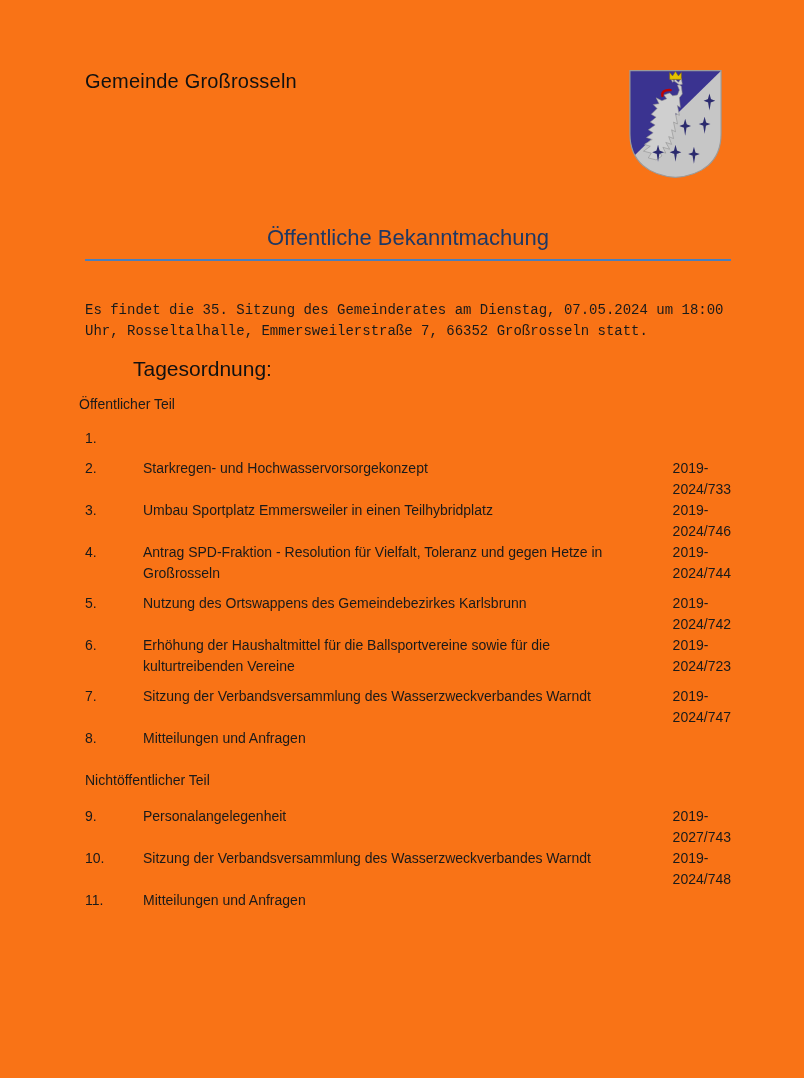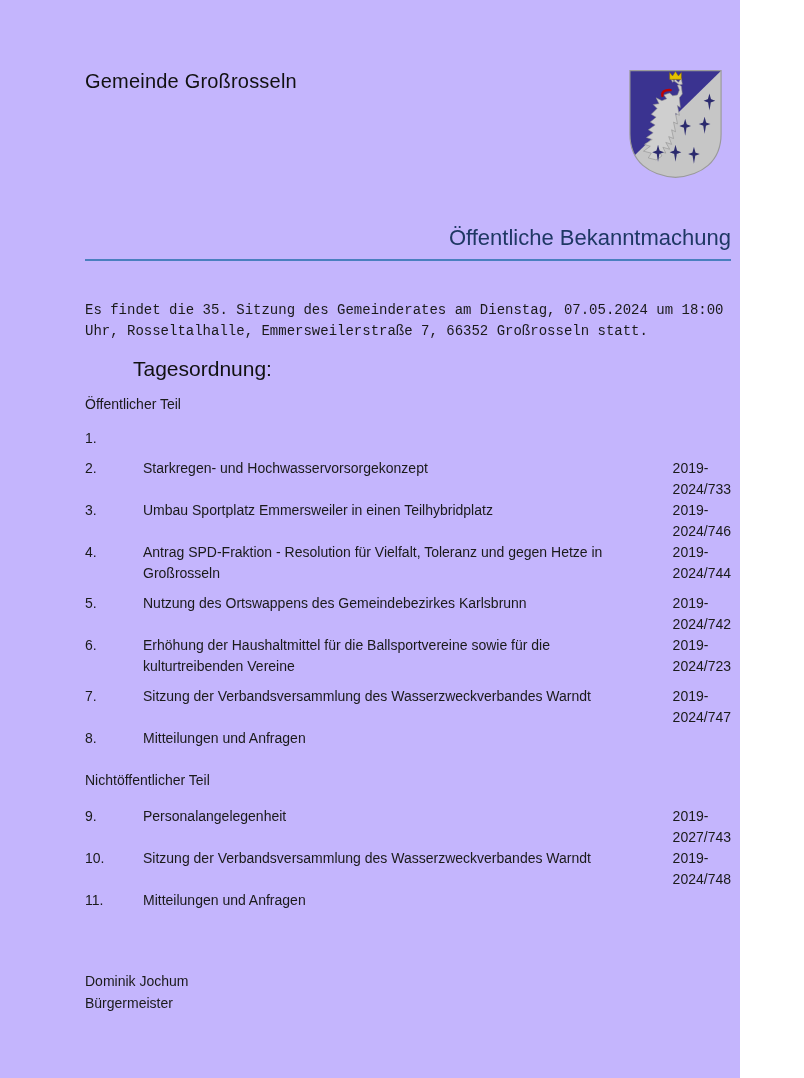--- a/index.html
+++ b/index.html
@@ -4,41 +4,41 @@
 <style>
   * { margin: 0; padding: 0; box-sizing: border-box; }
   html, body { background: #ffffff; }
   body {
     font-family: "Liberation Sans", sans-serif;
     color: #1a1a1a;
     width: 804px;
   }
   .page {
     position: relative;
-    width: 740px;
+    width: 804px;
     height: 1078px;
-    background: #c4b5fd;
+    background: #f97316;
     overflow: hidden;
   }
   .abs { position: absolute; }
 
   .brand {
     left: 85px; top: 70px;
     font-size: 20px;
     font-weight: 400;
     color: #111111;
     letter-spacing: 0.2px;
   }
 
   .crest { left: 627px; top: 67px; width: 97px; height: 114px; }
   .crest svg { width: 100%; height: 100%; display: block; }
 
   .title-wrap {
     left: 85px; top: 222px; width: 646px;
-    text-align: right;
+    text-align: center;
     padding-bottom: 5px;
     border-bottom: 2px solid #4a7fbe;
   }
   .doc-title {
     font-size: 22px;
     font-weight: 400;
     line-height: 32px;
     color: #1f3864;
   }
 
@@ -48,21 +48,21 @@
   }
 
   .agenda-heading {
     left: 85px; top: 357px;
     font-size: 21px; font-weight: 400; color: #111111; margin-left: 48px;
   }
 
   .section-label {
     font-size: 14px; line-height: 21px;
   }
-  .label-public    { left: 85px; top: 394px; }
+  .label-public    { left: 79px; top: 394px; }
   .label-nonpublic { left: 85px; top: 770px; }
 
   .list { left: 85px; width: 646px; font-size: 14px; line-height: 21px; }
   .list-public    { top: 428px; }
   .list-nonpublic { top: 806px; }
 
   .row { display: flex; align-items: flex-start; margin-bottom: 9px; }
   .row.tight { margin-bottom: 0; }
   .num { flex: 0 0 58px; }
   .txt { flex: 1 1 auto; padding-right: 10px; }
@@ -221,18 +221,14 @@
       <span class="num">11.</span>
       <span class="txt">Mitteilungen und Anfragen</span>
       <span class="ref">
         <span class="ref-line"></span>
         <span class="ref-line"></span>
       </span>
     </div>
 
   </div>
 
-  <div class="abs signature">
-    <div>Dominik Jochum</div>
-    <div>Bürgermeister</div>
-  </div>
 
 </div>
 
 </body></html>

